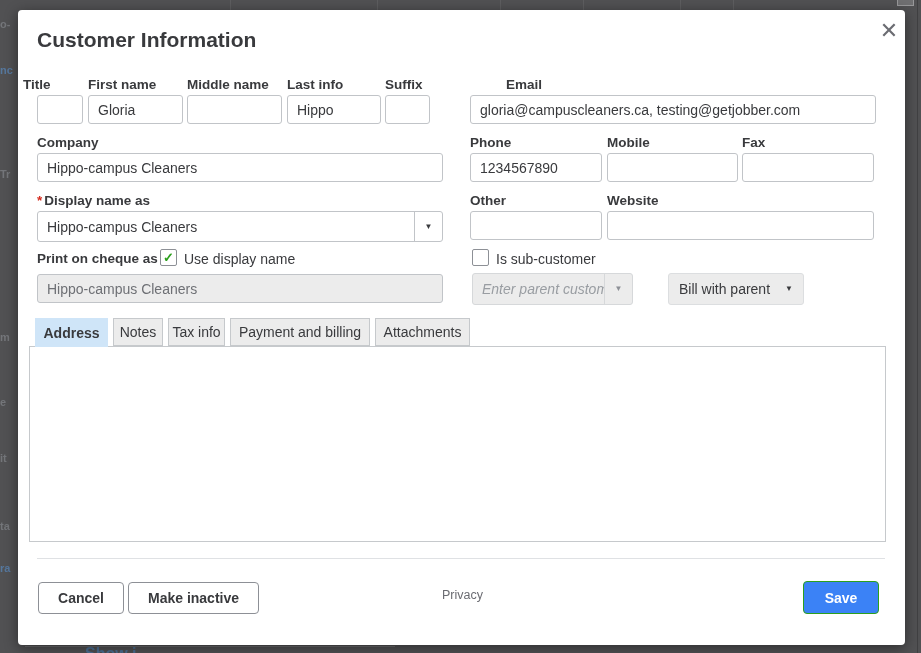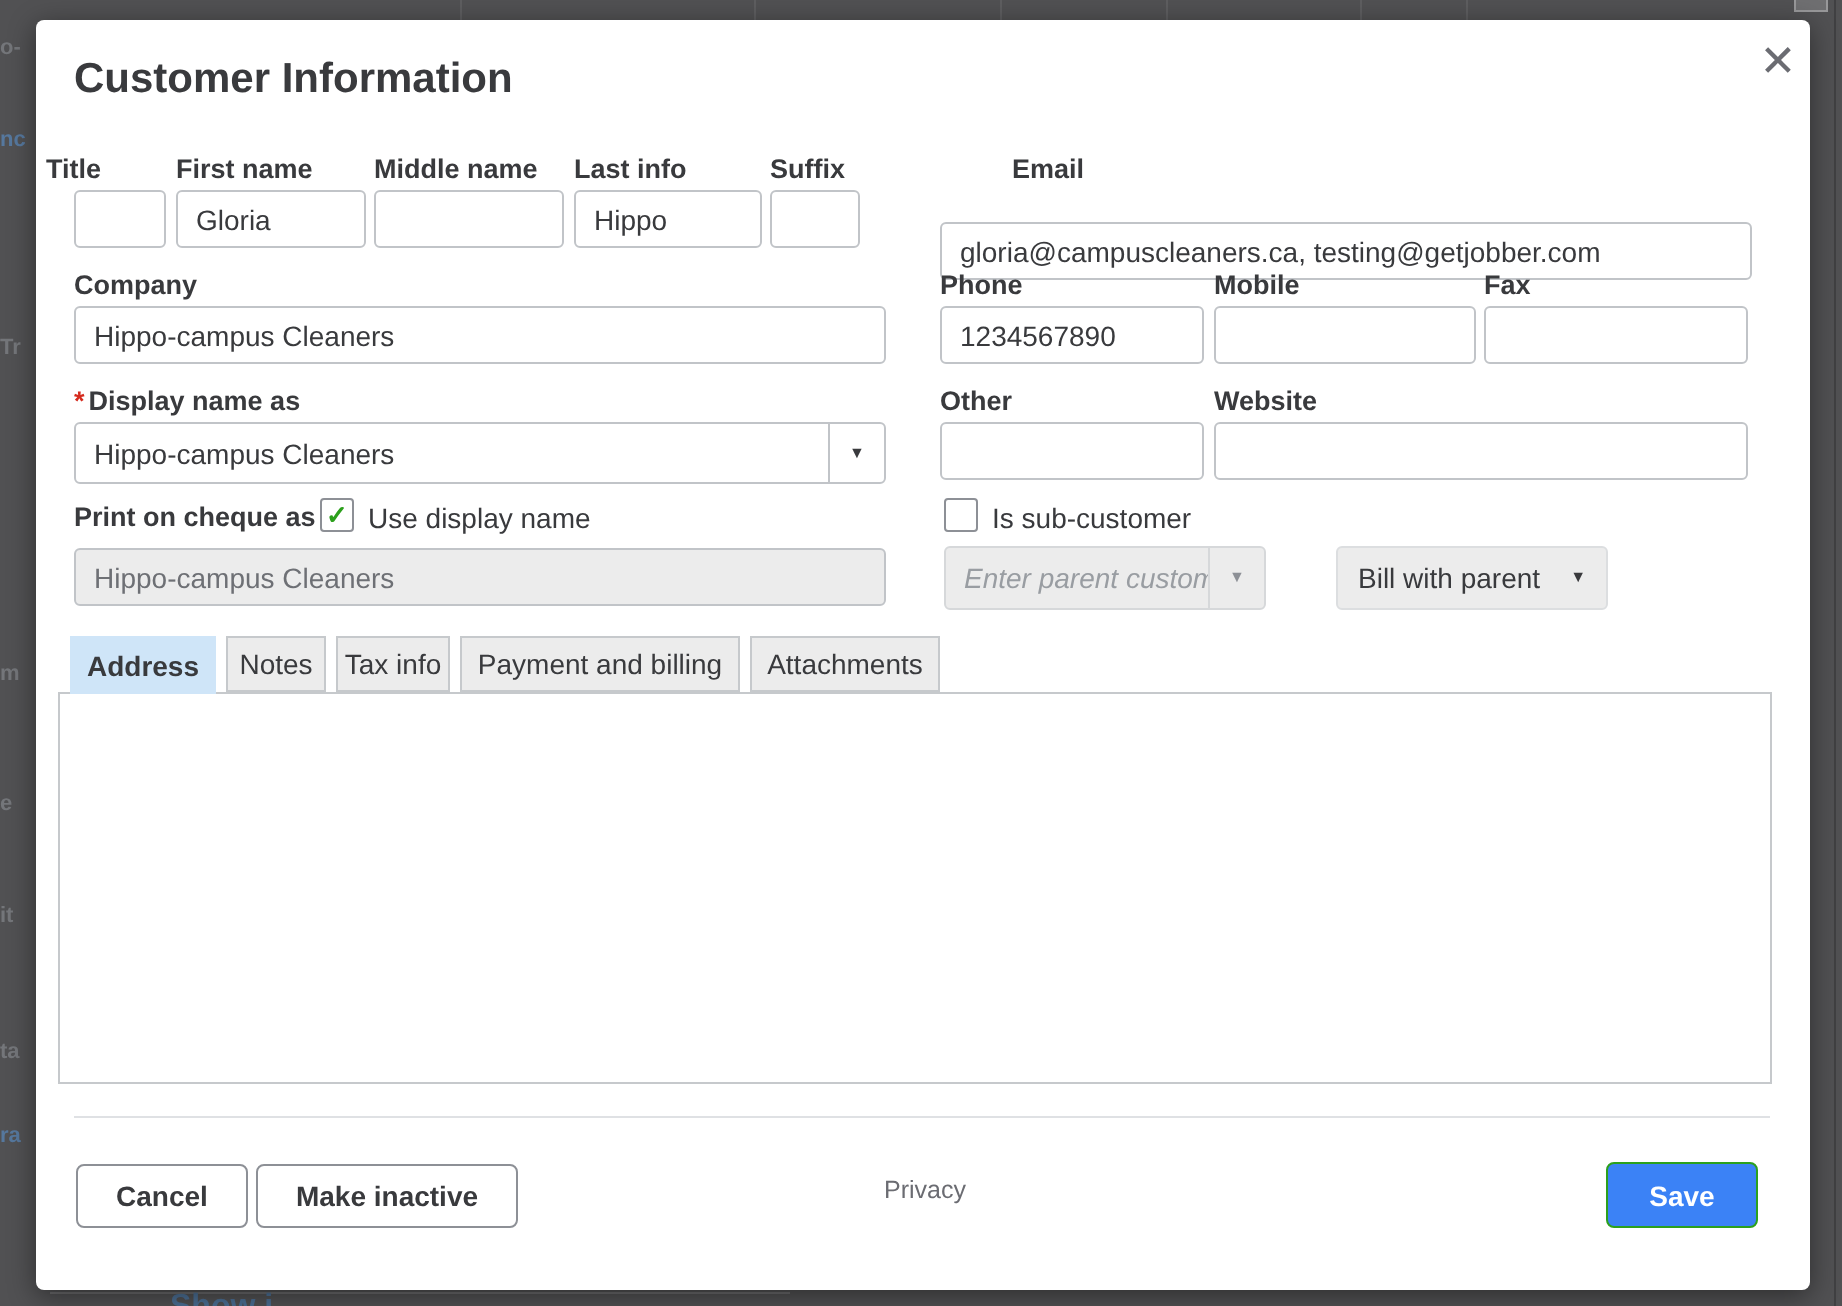--- a/index.html
+++ b/index.html
@@ -114,21 +114,21 @@
   <span class="lbl" style="left:269px;top:67px;">Last info</span>
   <span class="lbl" style="left:367px;top:67px;">Suffix</span>
 
   <input class="inp" style="left: 19px; top: 85px; width: 46px;" readonly="" value="">
   <input class="inp" style="left: 70px; top: 85px; width: 95px;" readonly="" value="Gloria">
   <input class="inp" style="left: 169px; top: 85px; width: 95px;" readonly="" value="">
   <input class="inp" style="left: 269px; top: 85px; width: 94px;" readonly="" value="Hippo">
   <input class="inp" style="left: 367px; top: 85px; width: 45px;" readonly="" value="">
 
   <span class="lbl" style="left:452px;top:67px;margin-left:36px;">Email</span>
-  <input class="inp" style="left: 452px; top: 101px; width: 406px;" readonly="" value="gloria@campuscleaners.ca, testing@getjobber.com">
+  <input class="inp" style="left: 452px; top: 85px; width: 406px;" readonly="" value="gloria@campuscleaners.ca, testing@getjobber.com">
 
   <span class="lbl" style="left:19px;top:125px;">Company</span>
   <span class="lbl" style="left:452px;top:125px;">Phone</span>
   <span class="lbl" style="left:589px;top:125px;">Mobile</span>
   <span class="lbl" style="left:724px;top:125px;">Fax</span>
 
   <input class="inp" style="left: 19px; top: 143px; width: 406px;" readonly="" value="Hippo-campus Cleaners">
   <input class="inp" style="left: 452px; top: 143px; width: 132px;" readonly="" value="1234567890">
   <input class="inp" style="left: 589px; top: 143px; width: 131px;" readonly="" value="">
   <input class="inp" style="left: 724px; top: 143px; width: 132px;" readonly="" value="">

